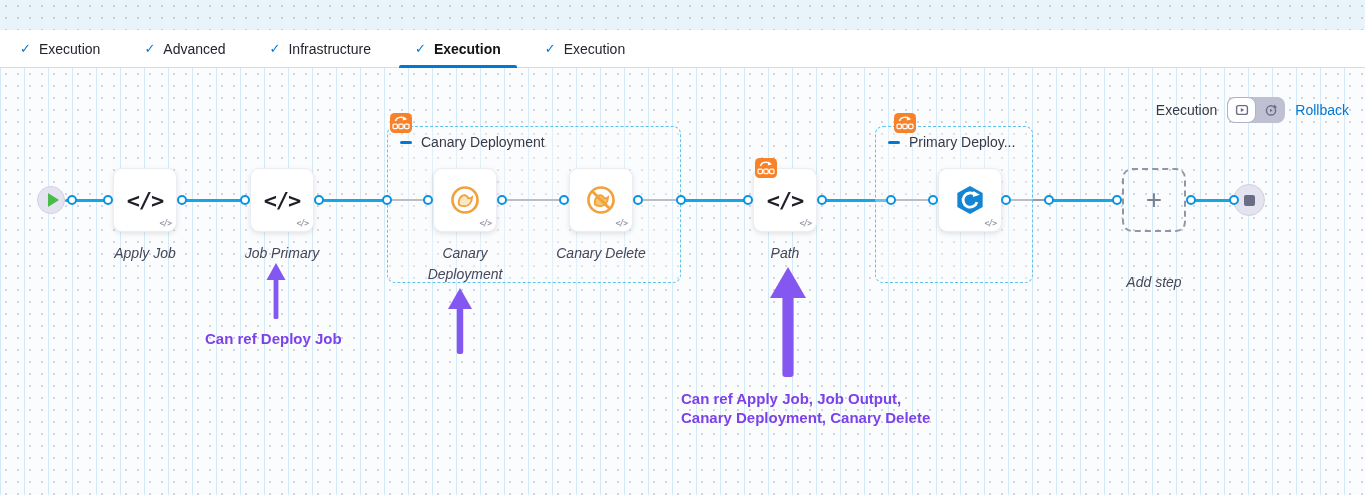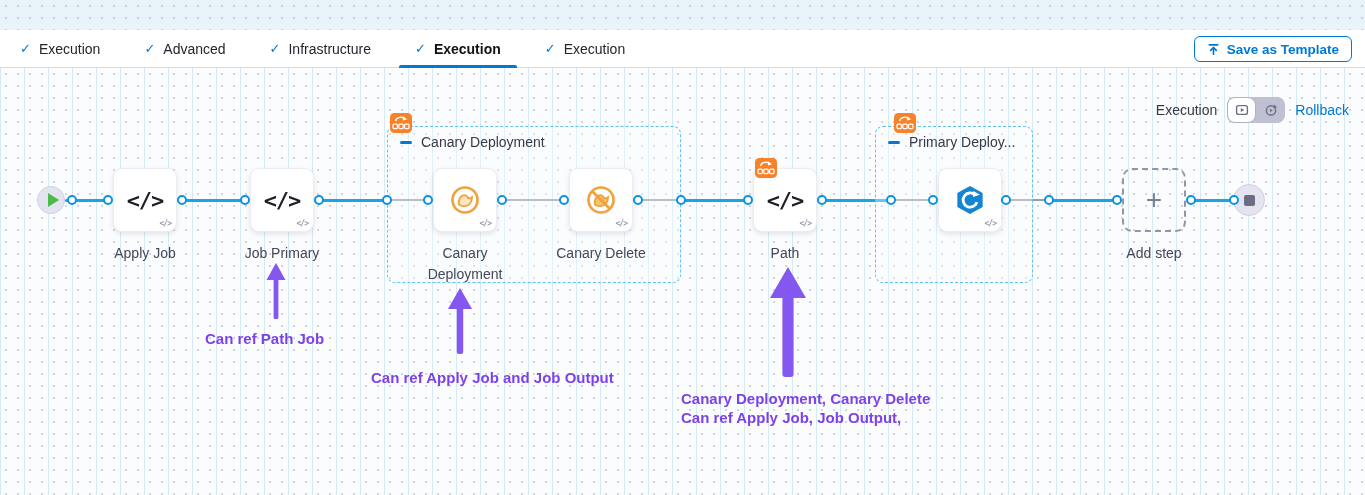--- a/index.html
+++ b/index.html
@@ -42,21 +42,21 @@
 
   
   .cline { position:absolute; top:131px; height:3px; background:#18a6e3; border-radius:2px; }
   .cline.dash { background:none; height:0; top:131px; border-top:2.5px dashed #9a9ba8; }
   .port { position:absolute; top:127px; width:10px; height:10px; border-radius:50%; background:#fff; border:2px solid #0a93e0; z-index:5; }
 
   
   .node { position:absolute; top:100px; width:64px; height:64px; background:#fff; border:1px solid #ececf3; border-radius:9px; box-shadow:0 2px 5px rgba(96,97,112,0.16); display:flex; align-items:center; justify-content:center; cursor:pointer; z-index:3; }
   .code-glyph { font-family:"DejaVu Sans Mono","Liberation Mono",monospace; font-size:22px; font-weight:700; color:#1d1e27; letter-spacing:-1px; }
   .corner-glyph { position:absolute; right:5px; bottom:3px; font-family:"DejaVu Sans Mono","Liberation Mono",monospace; font-size:8px; font-weight:700; color:#9295a8; letter-spacing:-1px; }
-  .node-label { position:absolute; top:175px; text-align:center; font-size:14px; color:#45475a; line-height:1.5; z-index:3; }
+  .node-label { position:absolute; top:175px; text-align:center; font-size:14px; color:#45475a; line-height:1.5; z-index:3;font-style:italic; }
 
   .terminal { position:absolute; border-radius:50%; background:#e4e4f1; border:1px solid #cfcfe4; display:flex; align-items:center; justify-content:center; z-index:3; }
   .start-node { left:37px; top:118px; width:28px; height:28px; }
   .end-node { left:1233px; top:116px; width:32px; height:32px; }
   .play-tri { width:0; height:0; border-left:11px solid #4aba49; border-top:7px solid transparent; border-bottom:7px solid transparent; margin-left:4px; }
   .stop-sq { width:11px; height:11px; background:#6b6d85; border-radius:2px; }
 
   .add-step { position:absolute; left:1122px; top:100px; width:64px; height:64px; border:2px dashed #9195a5; border-radius:10px; display:flex; align-items:center; justify-content:center; cursor:pointer; z-index:3; }
   .plus-glyph { font-size:28px; color:#7d808f; font-weight:400; line-height:1; }
 
@@ -90,28 +90,20 @@
     <span>Infrastructure</span>
   </div>
   <div class="tab active">
     <span class="chk">✓</span>
     <span>Execution</span>
   </div>
   <div class="tab">
     <span class="chk">✓</span>
     <span>Execution</span>
   </div>
-  <button class="save-btn">
-    <svg width="13" height="13" viewBox="0 0 14 14">
-      <line x1="2.5" y1="2" x2="11.5" y2="2" stroke="#0278d5" stroke-width="1.8" stroke-linecap="round"></line>
-      <line x1="7" y1="12" x2="7" y2="5.4" stroke="#0278d5" stroke-width="1.8" stroke-linecap="round"></line>
-      <polyline points="4,8 7,4.8 10,8" fill="none" stroke="#0278d5" stroke-width="1.8" stroke-linecap="round" stroke-linejoin="round"></polyline>
-    </svg>
-    <span>Save as Template</span>
-  </button>
 </div>
 
 <div class="canvas grid-bg">
 
 
   <div class="view-switch">
     <span class="view-label">Execution</span>
     <div class="toggle">
       <div class="toggle-seg selected">
         <svg width="16" height="16" viewBox="0 0 16 16">
@@ -247,35 +239,34 @@
   <i class="port" style="left:1044px;"></i>
   <i class="port" style="left:1112px;"></i>
   <i class="port" style="left:1186px;"></i>
   <i class="port" style="left:1229px;"></i>
 
   <div class="node-label" style="left:85px;width:120px;">Apply Job</div>
   <div class="node-label" style="left:222px;width:120px;">Job Primary</div>
   <div class="node-label" style="left:415px;width:100px;">Canary Deployment</div>
   <div class="node-label" style="left:536px;width:130px;">Canary Delete</div>
   <div class="node-label" style="left:725px;width:120px;">Path</div>
-  <div class="node-label" style="left:1094px;width:120px;">Add step</div>
+  <div class="node-label" style="left:1094px;width:120px;margin-top:29px;">Add step</div>
 
   <svg class="arrow-svg" style="left:264px;top:195px;" width="24" height="58" viewBox="0 0 24 58">
     <polygon points="12,0 21.5,17 2.5,17" fill="#8458f0"></polygon>
     <rect x="9.6" y="15" width="4.8" height="41" rx="1.5" fill="#8458f0"></rect>
   </svg>
   <svg class="arrow-svg" style="left:446px;top:220px;" width="28" height="68" viewBox="0 0 28 68">
     <polygon points="14,0 26,21 2,21" fill="#8458f0"></polygon>
     <rect x="10.8" y="19" width="6.4" height="47" rx="2" fill="#8458f0"></rect>
   </svg>
   <svg class="arrow-svg" style="left:768px;top:199px;" width="40" height="112" viewBox="0 0 40 112">
     <polygon points="20,0 38,31 2,31" fill="#8458f0"></polygon>
     <rect x="14.4" y="29" width="11.2" height="81" rx="3" fill="#8458f0"></rect>
   </svg>
 
-  <div class="note" style="left:205px;top:261px;">Can ref Path Job</div>
-  <div class="note" style="left:371px;top:300px;">Can ref Apply Job and Job Output</div>
+  <div class="note" style="left:205px;top:261px;">Can ref Deploy Job</div>
   <div class="note" style="left:681px;top:321px;">
+    <div>Can ref Apply Job, Job Output,</div>
     <div>Canary Deployment, Canary Delete</div>
-    <div>Can ref Apply Job, Job Output,</div>
   </div>
 
 </div>
 
 </body></html>

